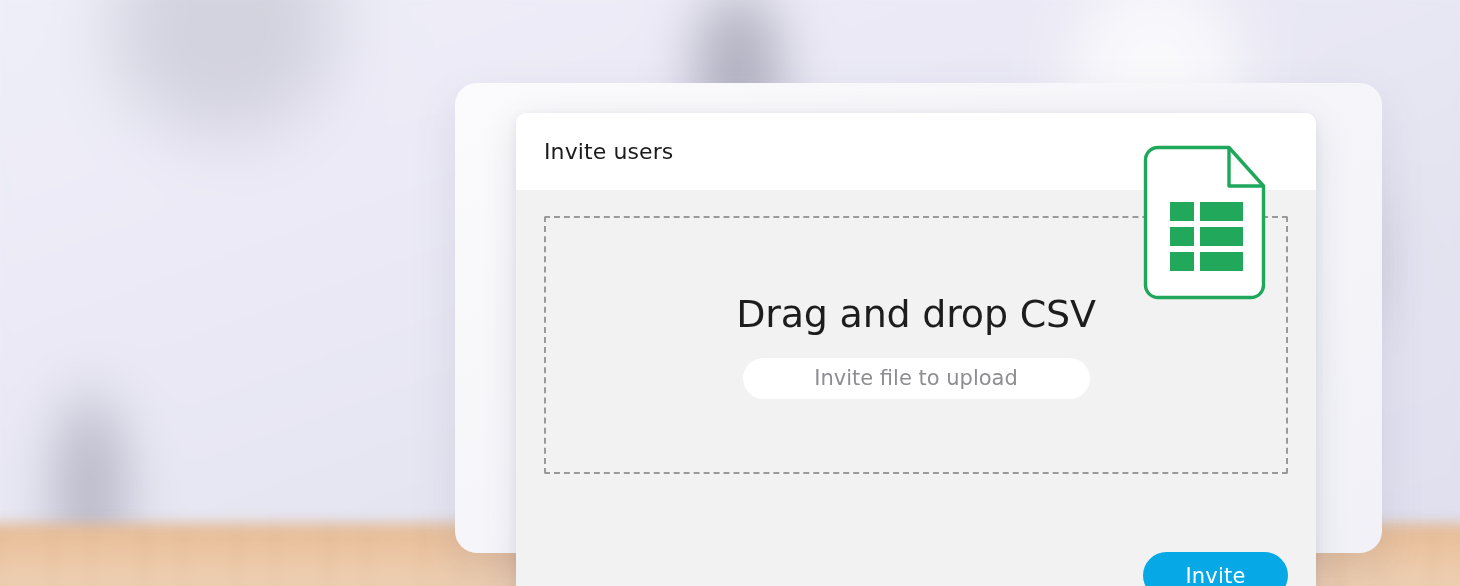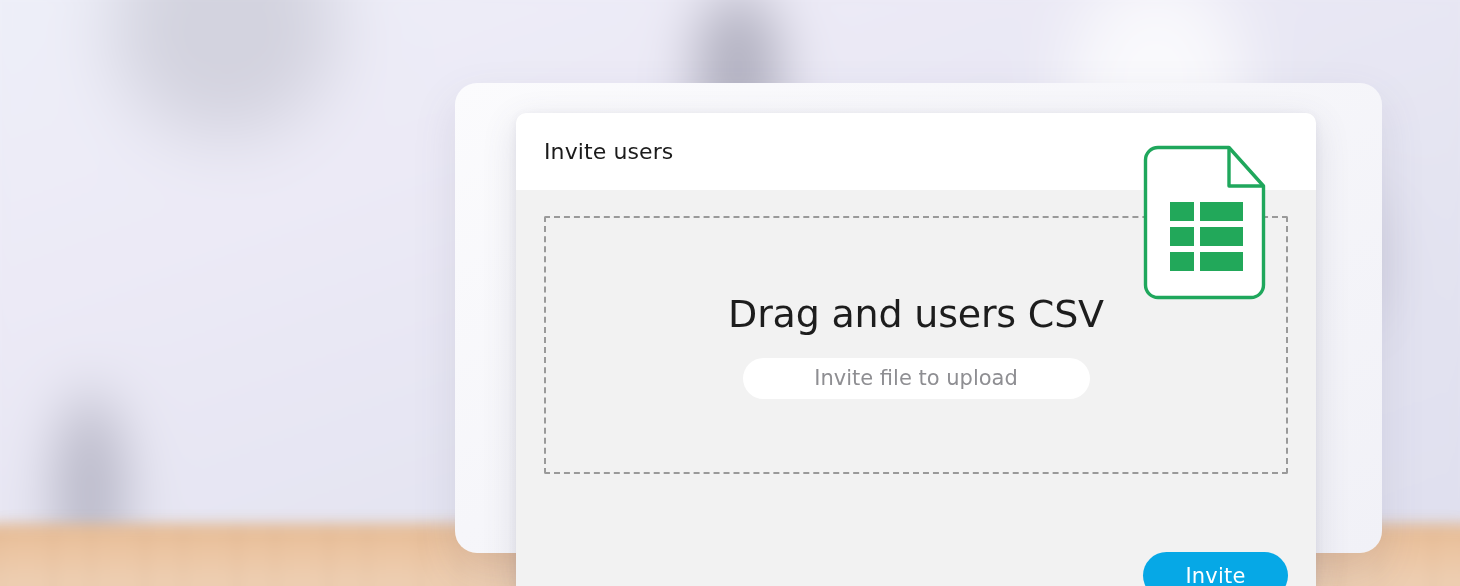--- a/index.html
+++ b/index.html
@@ -188,21 +188,21 @@
 
   <div class="modal">
 
     <div class="modal-header">
       <div class="modal-title">Invite users</div>
     </div>
 
     <div class="modal-body">
 
       <div class="dropzone">
-        <div class="dz-heading">Drag and users CSV</div>
+        <div class="dz-heading">Drag and drop CSV</div>
         <button class="dz-select-pill">Invite file to upload</button>
       </div>
 
       <div class="modal-footer">
         <button class="invite-btn">Invite</button>
       </div>
 
     </div>
   </div>
 

